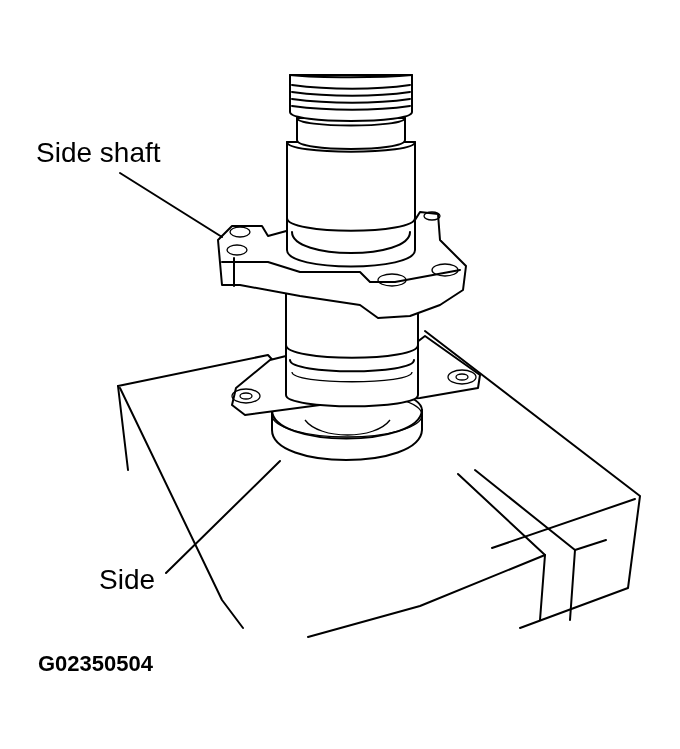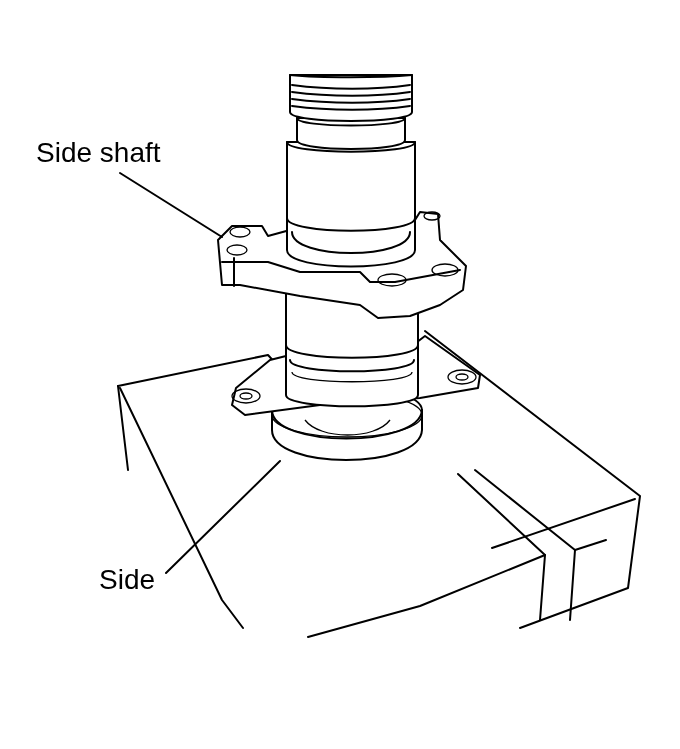--- a/index.html
+++ b/index.html
@@ -91,13 +91,14 @@
       <path class="ln" d="M292,99 C330,104 375,104 410,99"></path>
       <path class="ln" d="M292,106 C330,111 375,111 410,106"></path>
     </g>
 
     <path class="ln" d="M120,173 L222,237"></path>
     <path class="ln" d="M166,573 L280,461"></path>
   </svg>
 
   <div class="label label-side">Side shaft</div>
   <div class="label label-tool">Side</div>
+  <div class="label label-code">G02350504</div>
 </div>
 
 </body></html>

